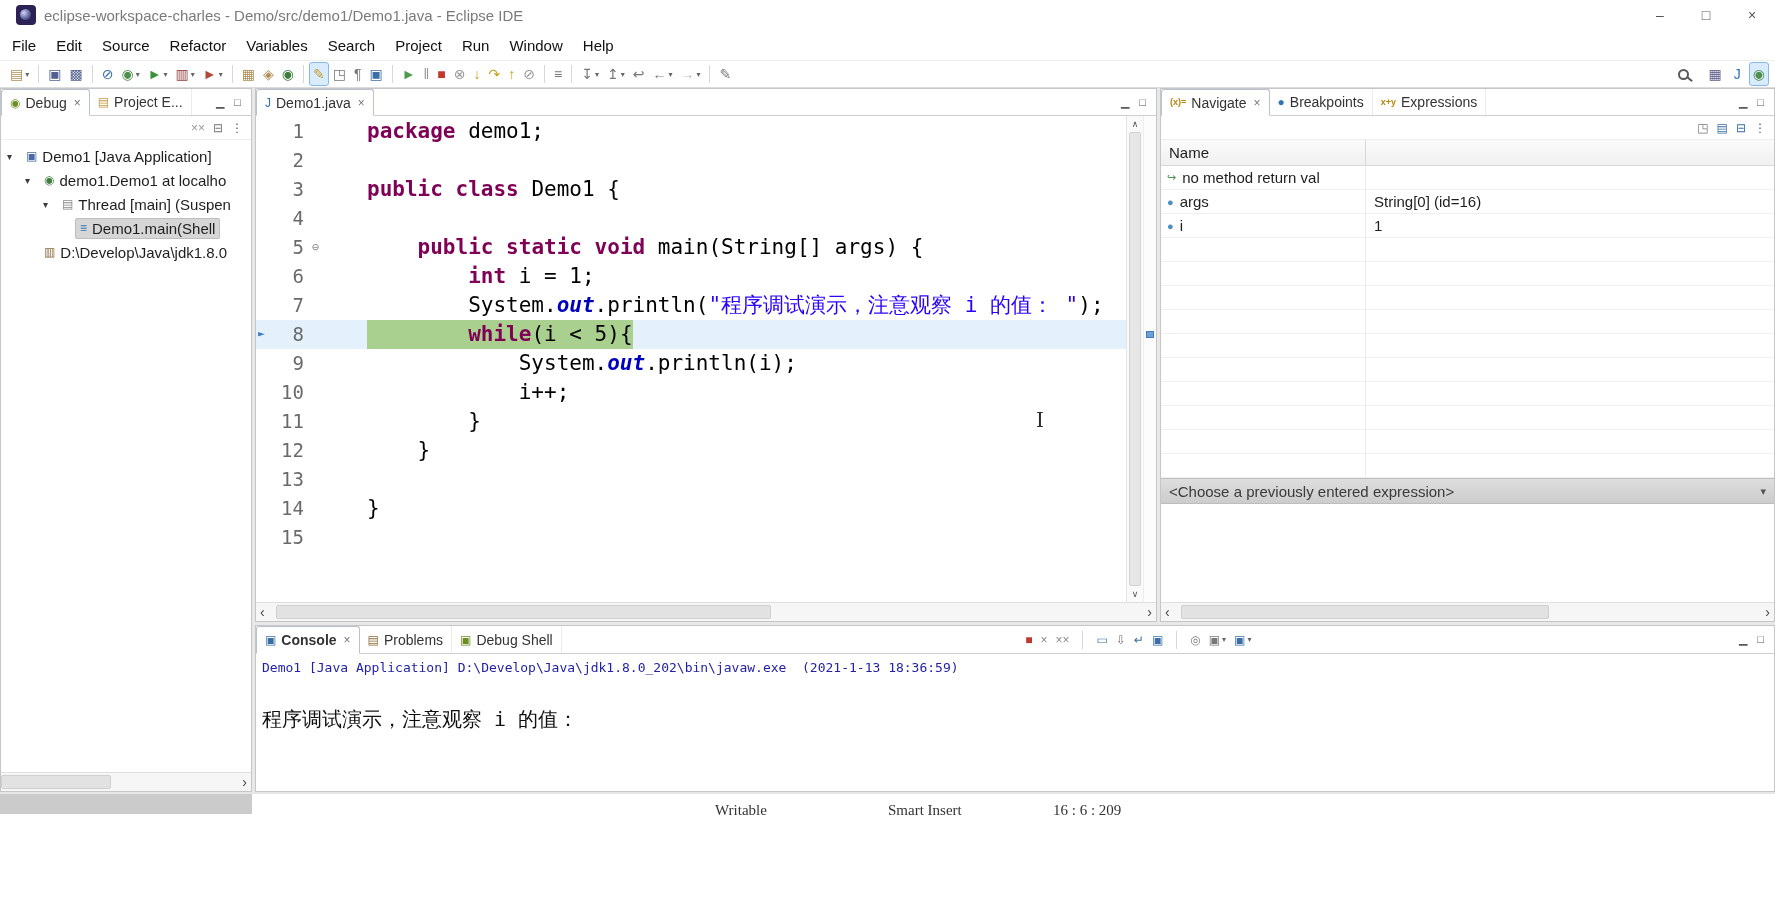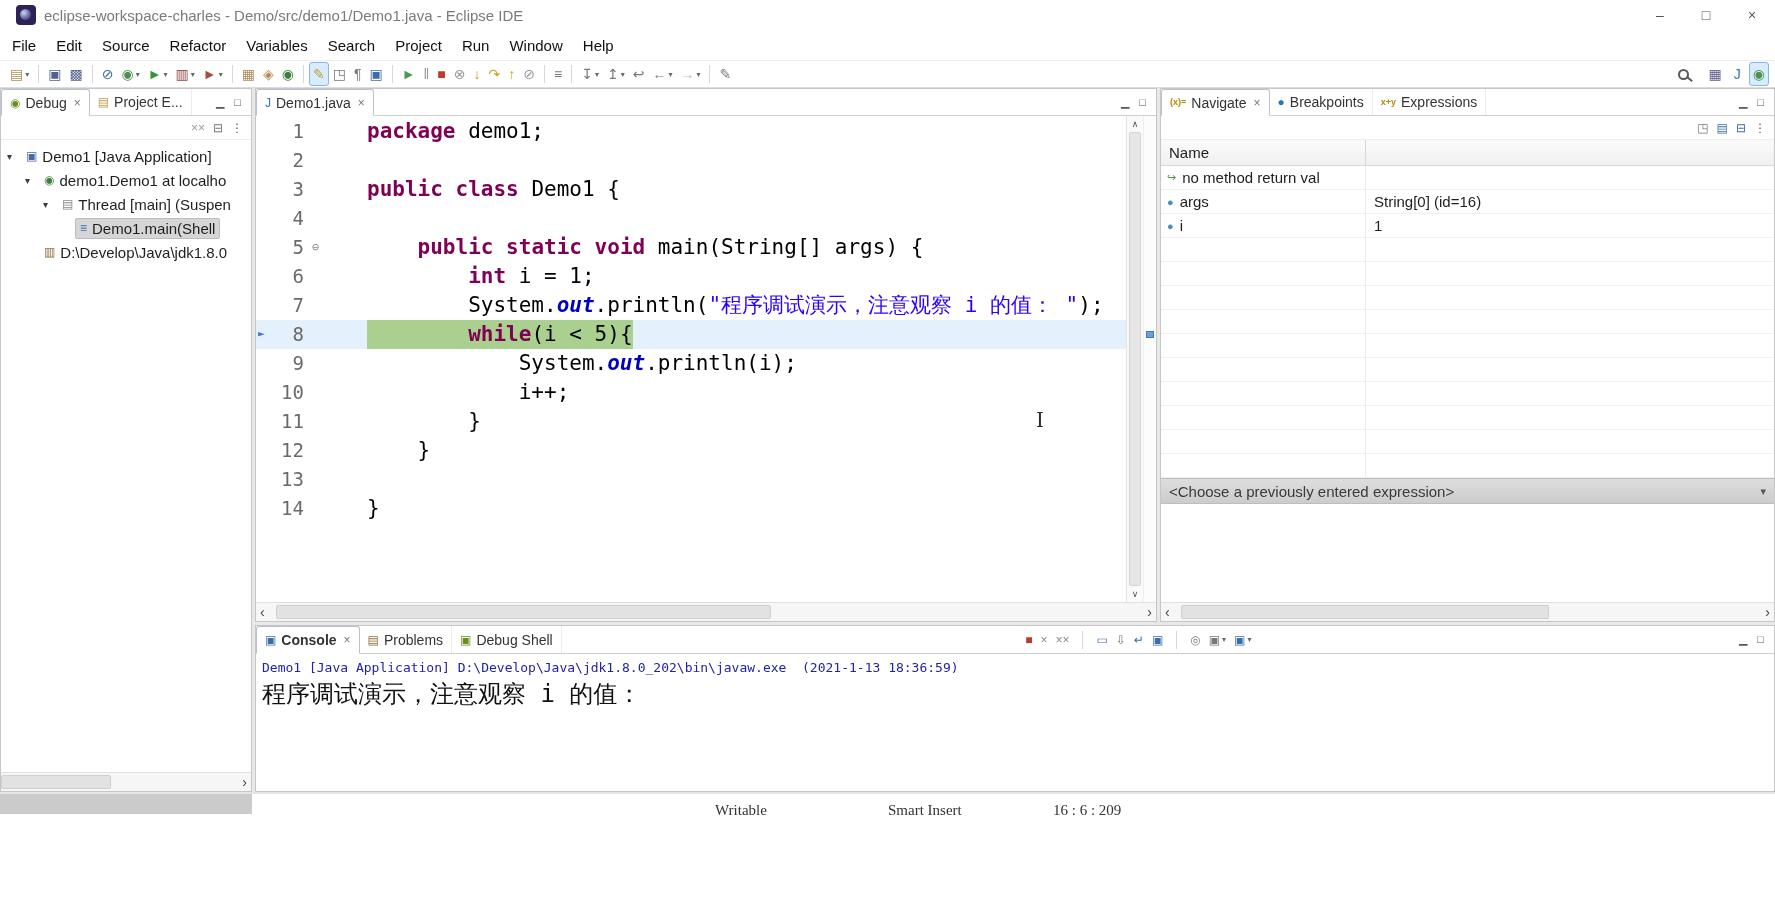--- a/index.html
+++ b/index.html
@@ -118,21 +118,21 @@
   .expr-bar{height:26px;background:linear-gradient(#dedede,#cccccc);border-top:1px solid #bdbdbd;border-bottom:1px solid #bdbdbd;
     display:flex;align-items:center;padding:0 8px;font-size:15px;color:#3a3a3a;flex-shrink:0;}
   .expr-chevron{margin-left:auto;color:#555;font-size:11px;}
   .detail-pane{flex:1;background:#fff;}
 
   
   .console-panel .tabbar{height:28px;}
   #console-icons{display:flex;align-items:center;gap:8px;margin-left:auto;padding-right:14px;}
   .console-body{flex:1;padding:3px 6px;font-family:"DejaVu Sans Mono",monospace;overflow:hidden;}
   .console-header-line{color:var(--console-info-blue,#2222a8);font-size:13px;line-height:22px;white-space:pre;}
-  .console-output{color:#111;font-size:24px;line-height:30px;white-space:pre;}
+  .console-output{color:#111;font-size:20px;line-height:30px;white-space:pre;margin-top:25px;}
 
   
   .statusbar{height:38px;position:relative;border-top:2px solid #e6e6e6;background:#fff;flex-shrink:0;}
   .sb-left-block{position:absolute;left:0;top:0;width:252px;height:20px;background:#cbcbcb;}
   .sb-item{position:absolute;top:8px;font-size:15px;color:#333;white-space:nowrap;font-family:Liberation Serif, serif;}
   #sb-writable{left:715px;}
   #sb-insert{left:888px;}
   #sb-pos{left:1053px;}
   .bottom-filler{height:89px;background:#fff;flex-shrink:0;}
 </style>
@@ -462,20 +462,26 @@
                   <span class="cell-num">13</span>
                   <span class="cell-fold"></span>
                   <span class="cell-code"><span class="codewrap"></span></span>
                 </div>
                 <div class="code-row">
                   <span class="cell-ruler"></span>
                   <span class="cell-num">14</span>
                   <span class="cell-fold"></span>
                   <span class="cell-code"><span class="codewrap"><span class="tok-p">}</span></span></span>
                 </div>
+                <div class="code-row">
+                  <span class="cell-ruler"></span>
+                  <span class="cell-num">15</span>
+                  <span class="cell-fold"></span>
+                  <span class="cell-code"><span class="codewrap"></span></span>
+                </div>
               </div>
             <div class="vscroll">
               <span class="arr top">∧</span>
               <div class="vthumb"></div>
               <span class="arr bottom">∨</span>
             </div>
             <div class="overview-ruler">
               <div class="ov-marker"></div>
             </div>
             <span class="ibeam">I</span>

